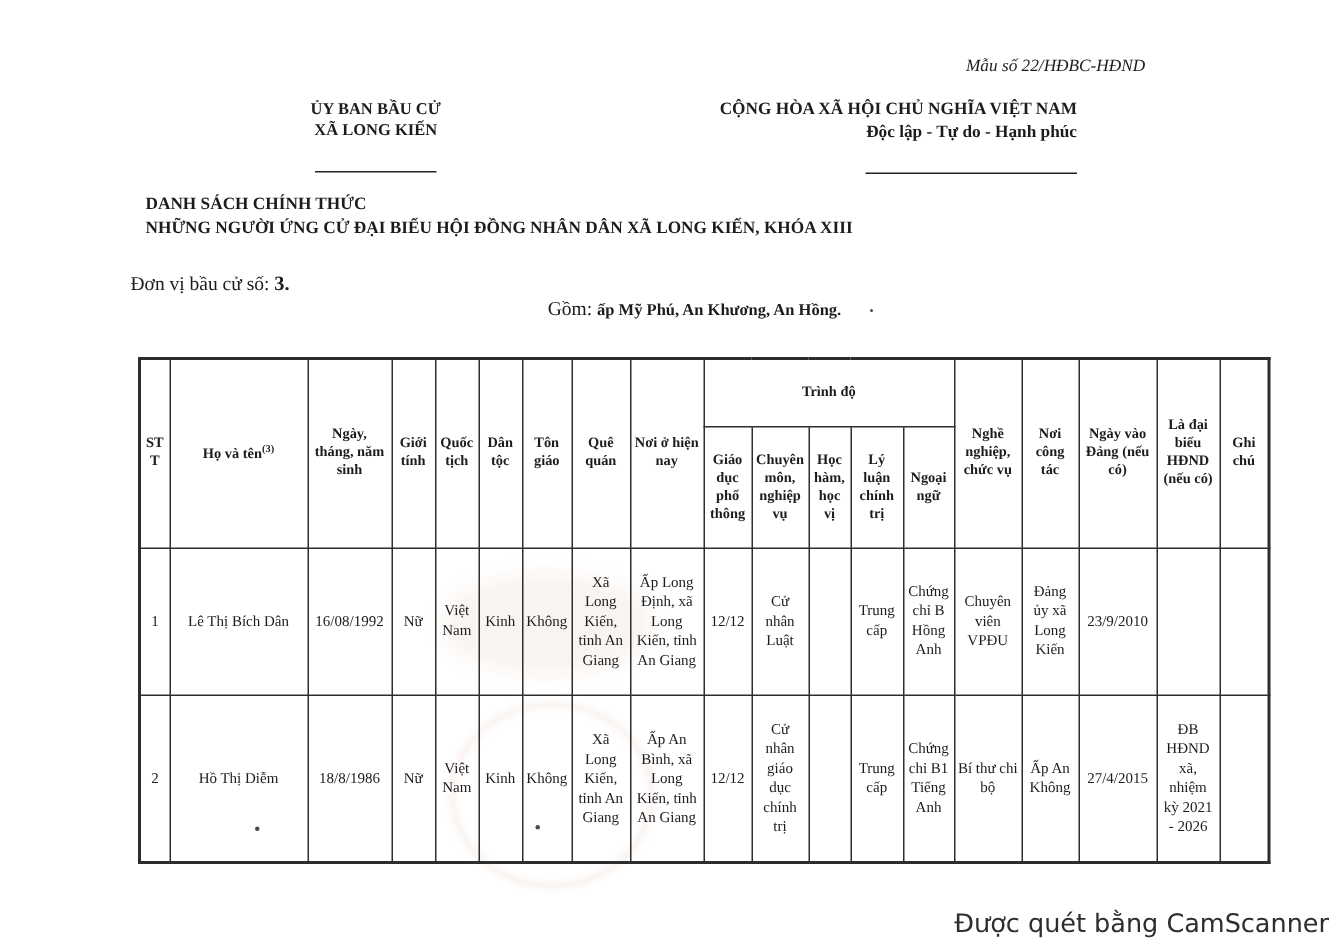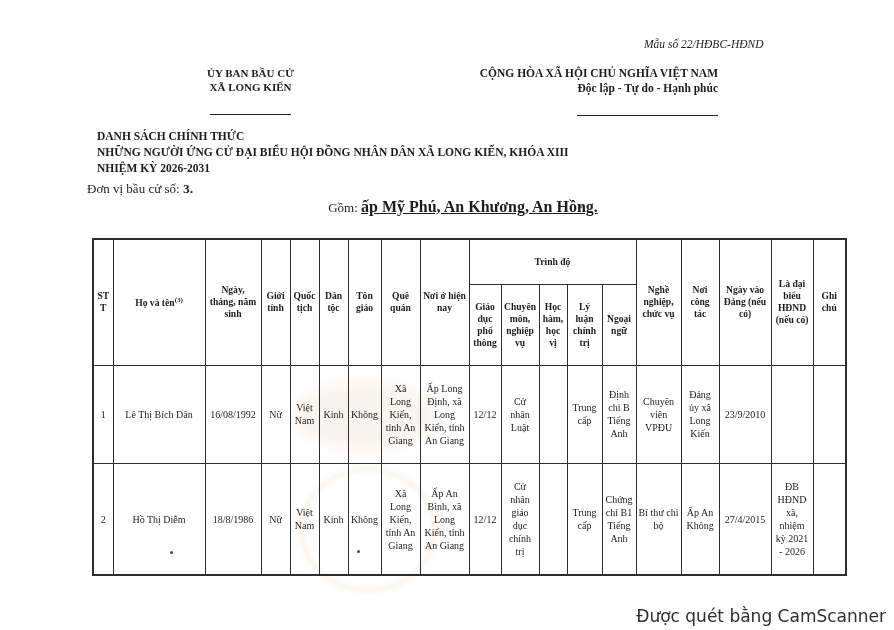--- a/index.html
+++ b/index.html
@@ -30,21 +30,21 @@
   }
   .unit-line{
     position:absolute;top:181px;left:87px;width:732px;text-align:left;
     font-size:13px;
   }
   .unit-line b{font-size:13.5px;}
   .scope-line{
     position:absolute;top:198px;left:97px;width:732px;text-align:center;
     font-size:13px;
   }
-  .scope-line b{font-size:16px;text-decoration:underline;}
+  .scope-line b{font-size:11px;}
   
   table.doc{
     position:absolute;top:238px;left:92px;width:753px;
     border-collapse:collapse;table-layout:fixed;
     border:2px solid #2d2d2d;
   }
   table.doc th,table.doc td{
     border:1px solid #2d2d2d;
     text-align:center;vertical-align:middle;
     padding:16px 2px;overflow:hidden;
@@ -93,21 +93,20 @@
 </div>
 
 <div class="hdr-right">
   <div>CỘNG HÒA XÃ HỘI CHỦ NGHĨA VIỆT NAM</div>
   <div><span class="uline">Độc lập - Tự do - Hạnh phúc</span></div>
 </div>
 
 <div class="title-block">
   <div>DANH SÁCH CHÍNH THỨC</div>
   <div>NHỮNG NGƯỜI ỨNG CỬ ĐẠI BIỂU HỘI ĐỒNG NHÂN DÂN XÃ LONG KIẾN, KHÓA XIII</div>
-  <div>NHIỆM KỲ 2026-2031</div>
 </div>
 <div class="unit-line">
   <span>Đơn vị bầu cử số:</span>
   <b>3.</b>
 </div>
 <div class="scope-line">
   <span>Gồm:</span>
   <b>ấp Mỹ Phú, An Khương, An Hồng.</b>
 </div>
 
@@ -169,21 +168,21 @@
       <td>Nữ</td>
       <td>Việt Nam</td>
       <td>Kinh</td>
       <td>Không</td>
       <td>Xã Long Kiến, tỉnh An Giang</td>
       <td>Ấp Long Định, xã Long Kiến, tỉnh An Giang</td>
       <td>12/12</td>
       <td>Cử nhân Luật</td>
       <td></td>
       <td>Trung cấp</td>
-      <td>Định chỉ B Tiếng Anh</td>
+      <td>Chứng chỉ B Hồng Anh</td>
       <td>Chuyên viên VPĐU</td>
       <td>Đảng ủy xã Long Kiến</td>
       <td>23/9/2010</td>
       <td></td>
       <td></td>
     </tr>
     <tr style="height:112px">
       <td>2</td>
       <td class="cell-name">Hồ Thị Diễm</td>
       <td>18/8/1986</td>

